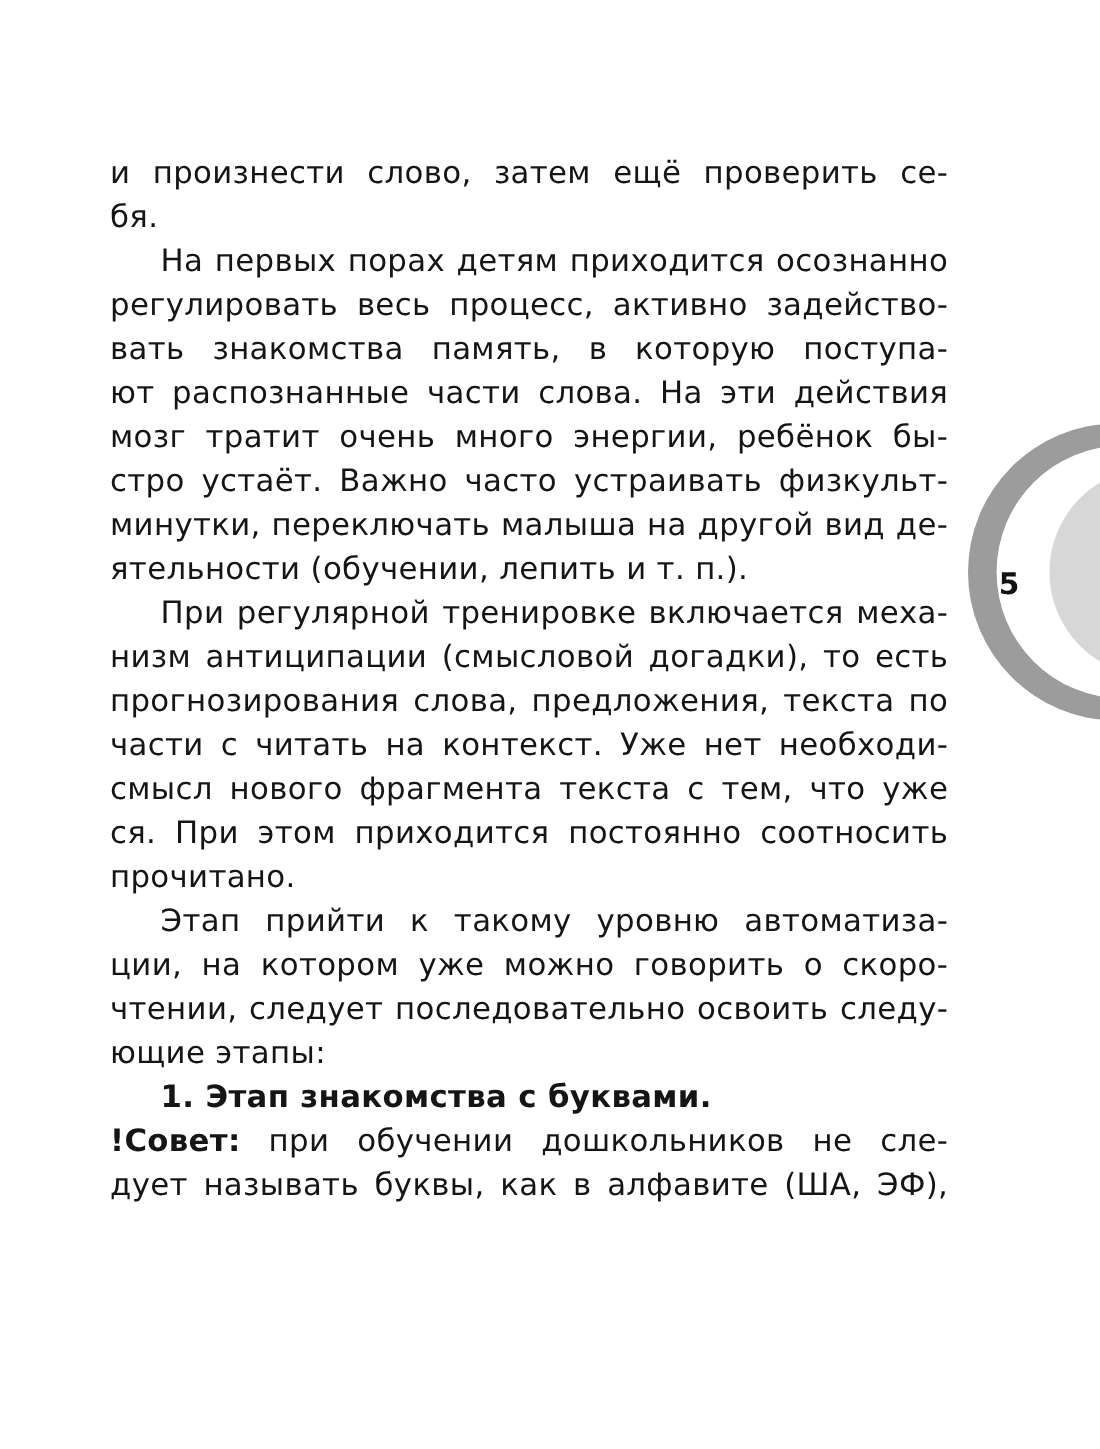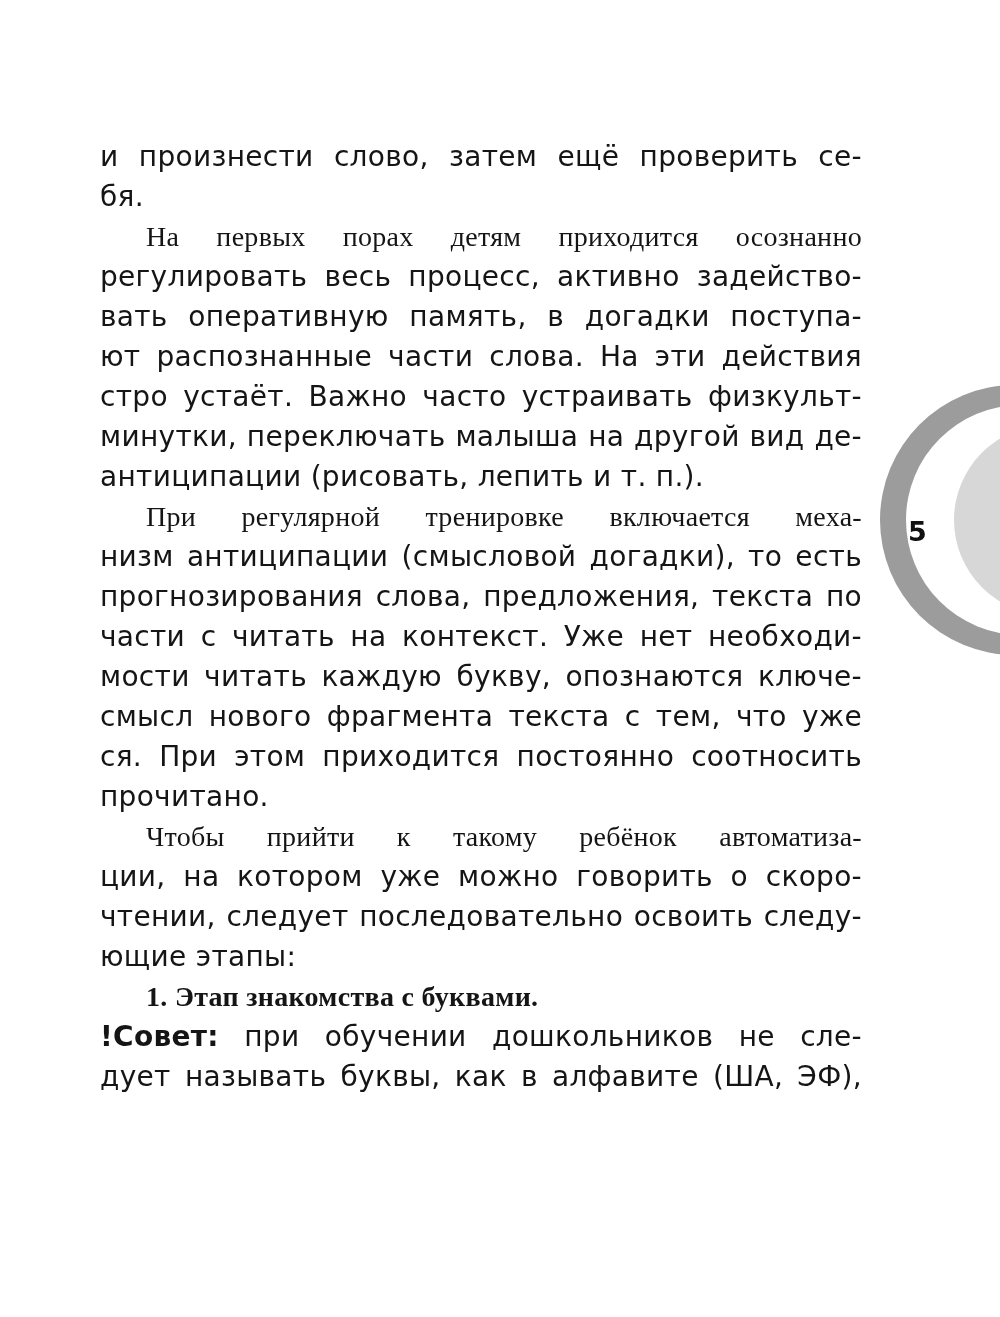--- a/index.html
+++ b/index.html
@@ -34,21 +34,20 @@
     text-align-last: justify;
     white-space: normal;
     color: #151515;
   }
   .line.no-just {
     text-align: center;
     text-align-last: left;
   }
   .line.indent {
     padding-left: 46px;
-    font-family: Liberation Serif, serif;
   }
   .bold {
     font-weight: bold;
   }
   
   .page-tab {
     position: absolute;
     top: 385px;
     right: 0;
     width: 130px;
@@ -74,34 +73,34 @@
 </head>
 <body>
 
 <div class="page">
 
   <div class="text-block">
       <div class="line"><span class="">и произнести слово, затем ещё проверить се-</span></div>
       <div class="line no-just"><span class="">бя.</span></div>
       <div class="line indent"><span class="">На первых порах детям приходится осознанно</span></div>
       <div class="line"><span class="">регулировать весь процесс, активно задейство-</span></div>
-      <div class="line"><span class="">вать оперативную память, в догадки поступа-</span></div>
+      <div class="line"><span class="">вать знакомства память, в которую поступа-</span></div>
       <div class="line"><span class="">ют распознанные части слова. На эти действия</span></div>
+      <div class="line"><span class="">мозг тратит очень много энергии, ребёнок бы-</span></div>
       <div class="line"><span class="">стро устаёт. Важно часто устраивать физкульт-</span></div>
       <div class="line"><span class="">минутки, переключать малыша на другой вид де-</span></div>
-      <div class="line no-just"><span class="">антиципации (рисовать, лепить и т. п.).</span></div>
+      <div class="line no-just"><span class="">ятельности (обучении, лепить и т. п.).</span></div>
       <div class="line indent"><span class="">При регулярной тренировке включается меха-</span></div>
       <div class="line"><span class="">низм антиципации (смысловой догадки), то есть</span></div>
       <div class="line"><span class="">прогнозирования слова, предложения, текста по</span></div>
       <div class="line"><span class="">части с читать на контекст. Уже нет необходи-</span></div>
-      <div class="line"><span class="">мости читать каждую букву, опознаются ключе-</span></div>
       <div class="line"><span class="">смысл нового фрагмента текста с тем, что уже</span></div>
       <div class="line"><span class="">ся. При этом приходится постоянно соотносить</span></div>
       <div class="line no-just"><span class="">прочитано.</span></div>
-      <div class="line indent"><span class="">Чтобы прийти к такому ребёнок автоматиза-</span></div>
+      <div class="line indent"><span class="">Этап прийти к такому уровню автоматиза-</span></div>
       <div class="line"><span class="">ции, на котором уже можно говорить о скоро-</span></div>
       <div class="line"><span class="">чтении, следует последовательно освоить следу-</span></div>
       <div class="line no-just"><span class="">ющие этапы:</span></div>
       <div class="line no-just indent"><span class="bold">1. Этап знакомства с буквами.</span></div>
       <div class="line"><span class="bold">!Совет:</span><span class=""> при обучении дошкольников не сле-</span></div>
       <div class="line"><span class="">дует называть буквы, как в алфавите (ША, ЭФ),</span></div>
     </div>
 
   <div class="page-tab">
     <div class="circle c-dark"></div>

